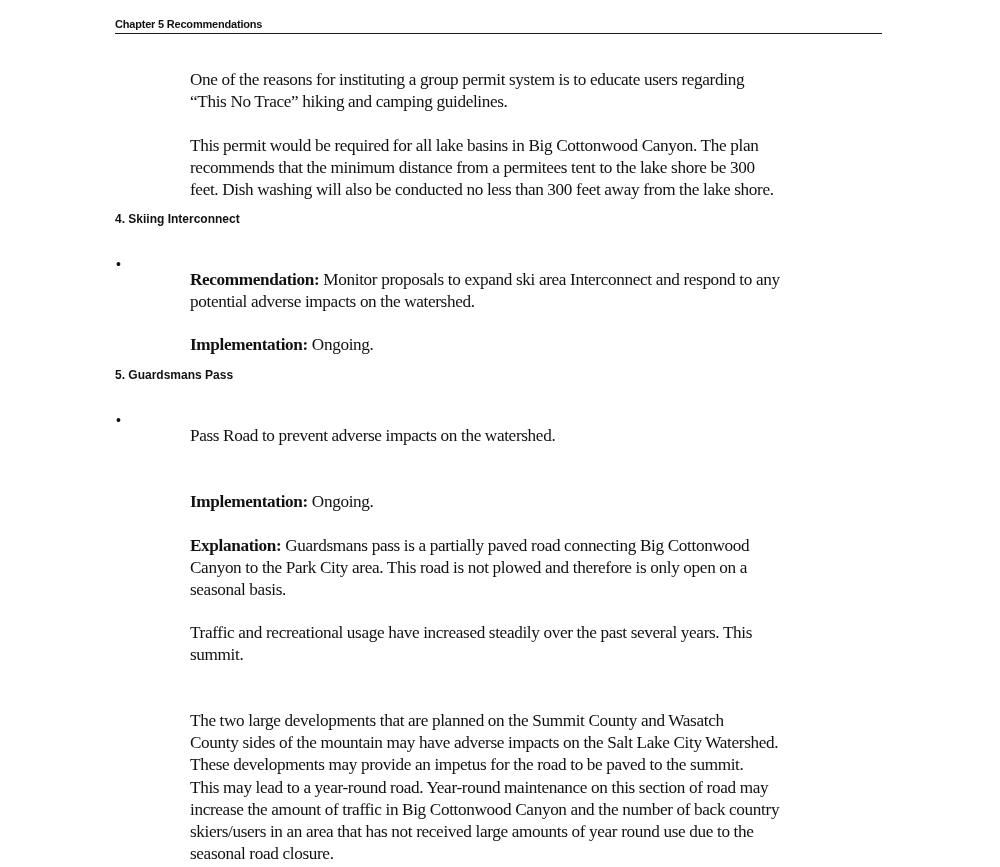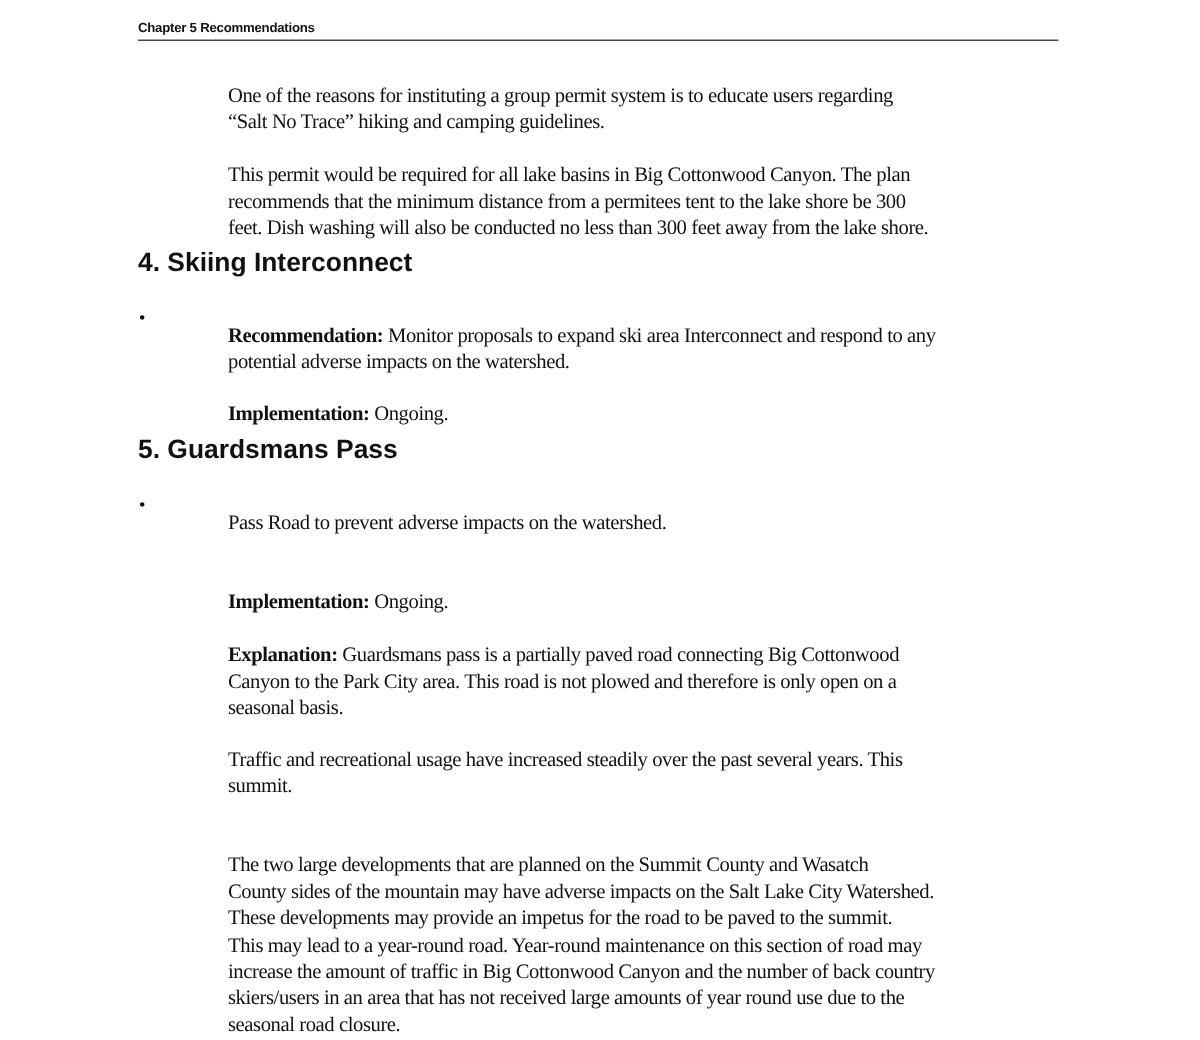--- a/index.html
+++ b/index.html
@@ -46,42 +46,42 @@
       margin: 16px;
       white-space: nowrap;
     }
     .body-text .line { display: block; }
     .bold { font-weight: bold; }
     .heading {
       position: absolute;
       left: 115px;
       font-family: "Liberation Sans", sans-serif;
       font-weight: bold;
-      font-size: 22px;
+      font-size: 12px;
       line-height: 22px;
       margin: 0;
     }
     .bullet {
       position: absolute;
       left: 116px;
       font-family: "Liberation Sans", sans-serif;
       font-size: 14px;
       line-height: 22px;
     }
   </style>
 </head>
 <body>
 
 <div class="page">
 
   <div class="running-header">Chapter 5  Recommendations</div>
 
   <p class="body-text" style="top:53px;">
     <span class="line">One of the reasons for instituting a group permit system is to educate users regarding</span>
-    <span class="line">“Salt No Trace”  hiking and camping guidelines.</span>
+    <span class="line">“This No Trace”  hiking and camping guidelines.</span>
   </p>
 
   <p class="body-text" style="top:119px;">
     <span class="line">This permit would be required for all lake basins in Big Cottonwood Canyon. The plan</span>
     <span class="line">recommends that the minimum distance from a permitees tent to the lake shore be 300</span>
     <span class="line">feet. Dish washing will also be conducted no less than 300 feet away from the lake shore.</span>
   </p>
 
   <h2 class="heading" style="top:208px;">4. Skiing Interconnect</h2>
 

